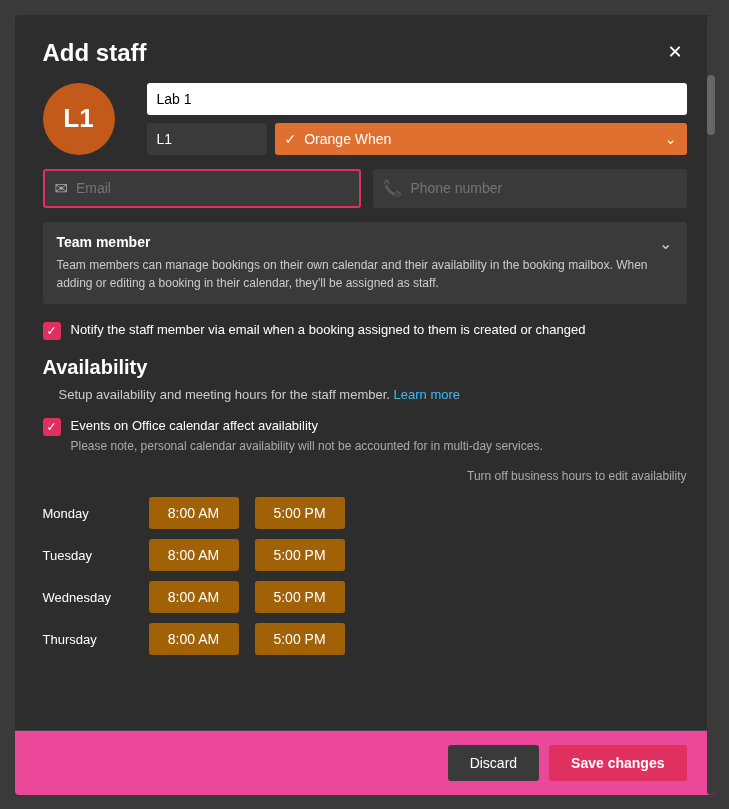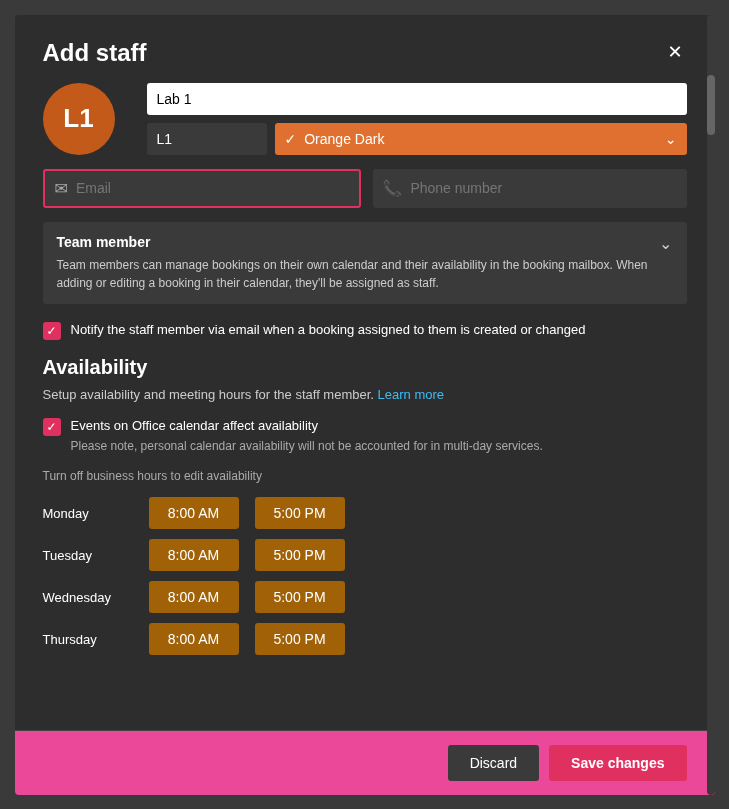--- a/index.html
+++ b/index.html
@@ -227,20 +227,21 @@
     .section-title {
       font-size: 20px;
       font-weight: 600;
       color: #ffffff;
       margin-bottom: 8px;
     }
     .section-desc {
       font-size: 13px;
       color: #cccccc;
       margin-bottom: 14px;
+      margin-left: 16px;
     }
     .learn-more {
       color: #3dbcf7;
       text-decoration: none;
     }
 
     
     .toggle-row {
       display: flex;
       align-items: center;
@@ -267,20 +268,21 @@
     }
     .toggle-label {
       font-size: 14px;
       color: #ffffff;
       font-weight: 500;
     }
     .toggle-hint {
       font-size: 12px;
       color: #aaaaaa;
       margin-bottom: 14px;
+      text-align: right;
     }
 
     
     .schedule-table {
       width: 100%;
     }
     .schedule-row {
       display: flex;
       align-items: center;
       gap: 16px;
@@ -372,21 +374,21 @@
 
     <div class="profile-row">
       <div class="avatar">L1</div>
       <div class="name-fields">
         <input class="name-input-full" type="text" value="Lab 1" style="">
         <div class="name-color-row">
           <input class="name-input-short" type="text" value="L1" style="">
           <div class="color-select">
             <div class="color-select-inner">
               <span class="color-check">✓</span>
-              <span>Orange Dark</span>
+              <span>Orange When</span>
             </div>
             <span>⌄</span>
           </div>
         </div>
       </div>
     </div>
 
     <div class="contact-row">
       <div class="contact-field highlighted">
         <span class="contact-icon">✉</span>

